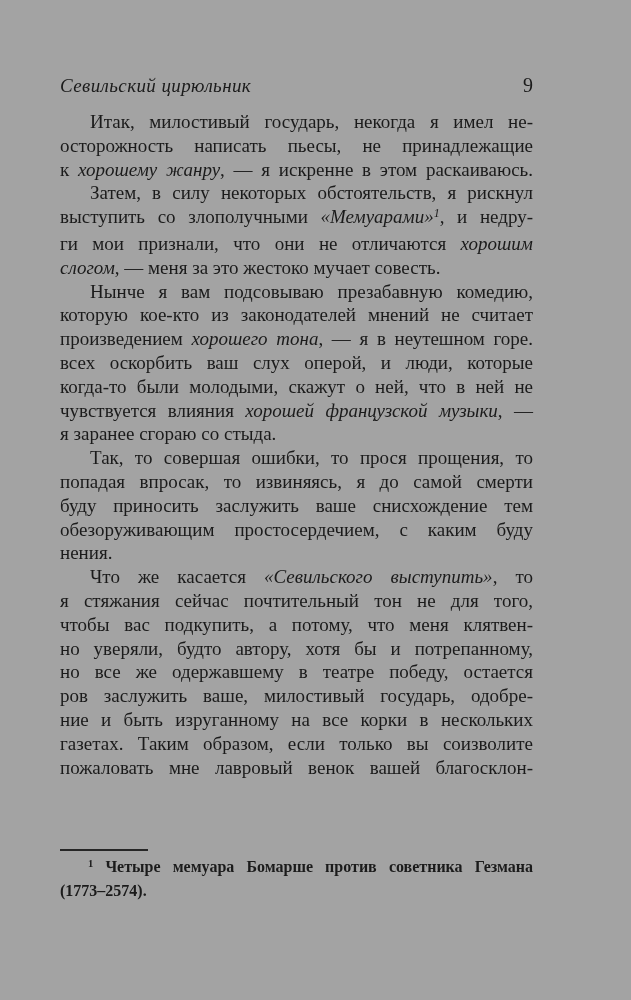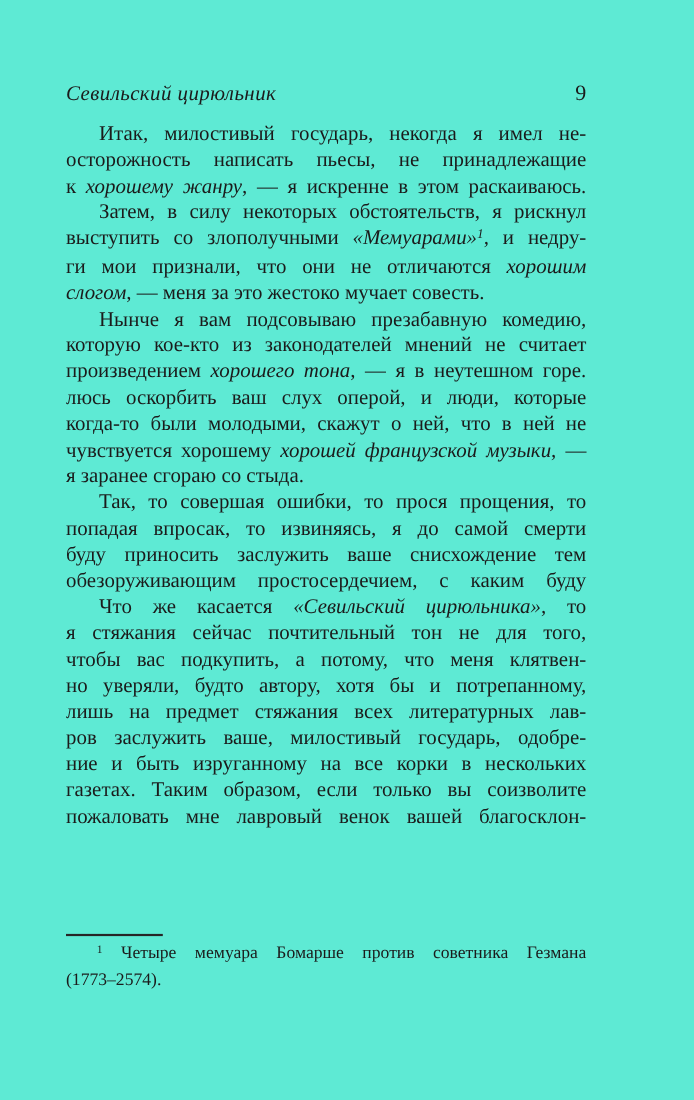--- a/index.html
+++ b/index.html
@@ -1,37 +1,37 @@
 <!DOCTYPE html>
 <html><head>
 <meta charset="utf-8">
 <style>
   html,body { margin:0; padding:0; background:#fdfdfd; }
   .page {
-    position:relative; width:631px; height:1000px; background:#5eead4;
+    position:relative; width:631px; height:1000px; background:#a3a3a3;
     font-family:"Liberation Serif", serif; color:#1b1b1b; overflow:hidden;
   }
   .running-header {
     position:absolute; left:60px; top:74px; width:473px;
     display:flex; justify-content:space-between; align-items:baseline;
   }
   .header-title { font-style:italic; font-size:19px; letter-spacing:0.4px; }
   .page-number { font-size:20px; }
 
   .body-text { position:absolute; left:60px; top:110px; width:473px; font-size:19px; }
   .line { line-height:23.8px; text-align:justify; text-align-last:justify; }
   .line.indent { text-indent:30px; }
   .line.end { text-align-last:left; }
   span.i { font-style:italic; }
   span.sup, span.isup { font-size:12px; position:relative; top:-6px; }
   span.isup { font-style:italic; }
 
   .footnote { position:absolute; left:60px; top:849px; width:473px; font-size:16px; }
   .footnote-rule { width:88px; height:0; border-top:2px solid #262626; margin:0 0 5px 0; }
-  .footnote .line { line-height:22px; }
+  .footnote .line { line-height:22px;font-weight:bold; }
   .footnote .line.indent { text-indent:28px; }
   .footnote span.sup { font-size:10.5px; top:-5px; }
 </style>
 </head>
 <body>
 
 <div class="page">
   <div class="running-header">
     <span class="header-title">Севильский цирюльник</span>
     <span class="page-number">9</span>
@@ -48,37 +48,38 @@
         <div class="line"><span>выступить со злополучными </span><span class="i">«Мемуарами»</span><span class="isup">1</span><span>, и недру-</span></div>
         <div class="line"><span>ги мои признали, что они не отличаются </span><span class="i">хорошим</span></div>
         <div class="line end"><span class="i">слогом</span><span>, — меня за это жестоко мучает совесть.</span></div>
       </div>
       <div class="paragraph">
         <div class="line indent"><span>Нынче я вам подсовываю презабавную комедию,</span></div>
         <div class="line"><span>которую кое-кто из законодателей мнений не считает</span></div>
         <div class="line"><span>произведением </span><span class="i">хорошего тона</span><span>, — я в неутешном горе.</span></div>
       </div>
       <div class="paragraph">
-        <div class="line"><span>люсь оскорбить ваш слух оперой, и люди, которые</span></div>
+        <div class="line"><span>всех оскорбить ваш слух оперой, и люди, которые</span></div>
         <div class="line"><span>когда-то были молодыми, скажут о ней, что в ней не</span></div>
-        <div class="line"><span>чувствуется хорошему </span><span class="i">хорошей французской музыки</span><span>, —</span></div>
+        <div class="line"><span>чувствуется влияния </span><span class="i">хорошей французской музыки</span><span>, —</span></div>
         <div class="line end"><span>я заранее сгораю со стыда.</span></div>
       </div>
       <div class="paragraph">
         <div class="line indent"><span>Так, то совершая ошибки, то прося прощения, то</span></div>
         <div class="line"><span>попадая впросак, то извиняясь, я до самой смерти</span></div>
         <div class="line"><span>буду приносить заслужить ваше снисхождение тем</span></div>
         <div class="line"><span>обезоруживающим простосердечием, с каким буду</span></div>
+        <div class="line end"><span>нения.</span></div>
       </div>
       <div class="paragraph">
-        <div class="line indent"><span>Что же касается </span><span class="i">«Севильский цирюльника»</span><span>, то</span></div>
+        <div class="line indent"><span>Что же касается </span><span class="i">«Севильского выступить»</span><span>, то</span></div>
         <div class="line"><span>я стяжания сейчас почтительный тон не для того,</span></div>
         <div class="line"><span>чтобы вас подкупить, а потому, что меня клятвен-</span></div>
         <div class="line"><span>но уверяли, будто автору, хотя бы и потрепанному,</span></div>
-        <div class="line"><span>лишь на предмет стяжания всех литературных лав-</span></div>
+        <div class="line"><span>но все же одержавшему в театре победу, остается</span></div>
         <div class="line"><span>ров заслужить ваше, милостивый государь, одобре-</span></div>
         <div class="line"><span>ние и быть изруганному на все корки в нескольких</span></div>
         <div class="line"><span>газетах. Таким образом, если только вы соизволите</span></div>
         <div class="line"><span>пожаловать мне лавровый венок вашей благосклон-</span></div>
       </div>
     </div>
 
   <div class="footnote">
     <div class="footnote-rule"></div>
     <div>

